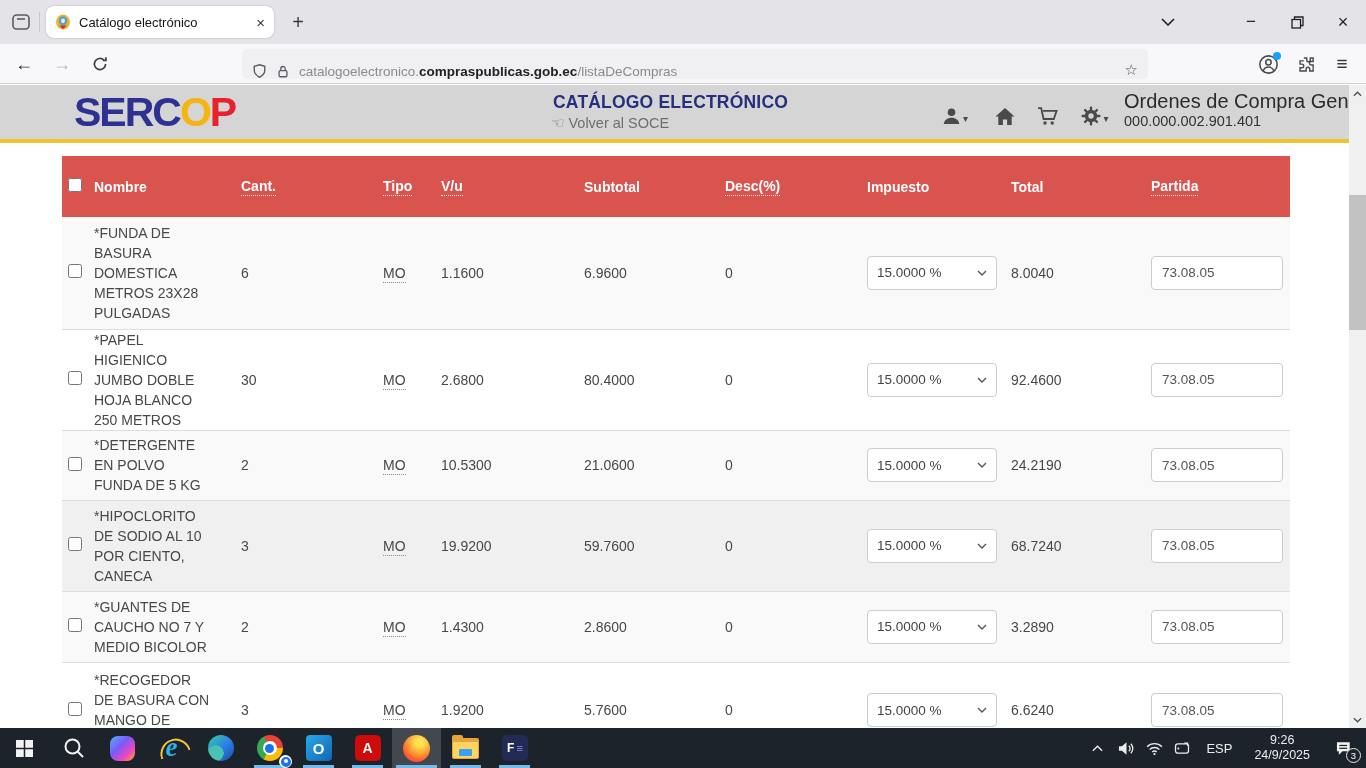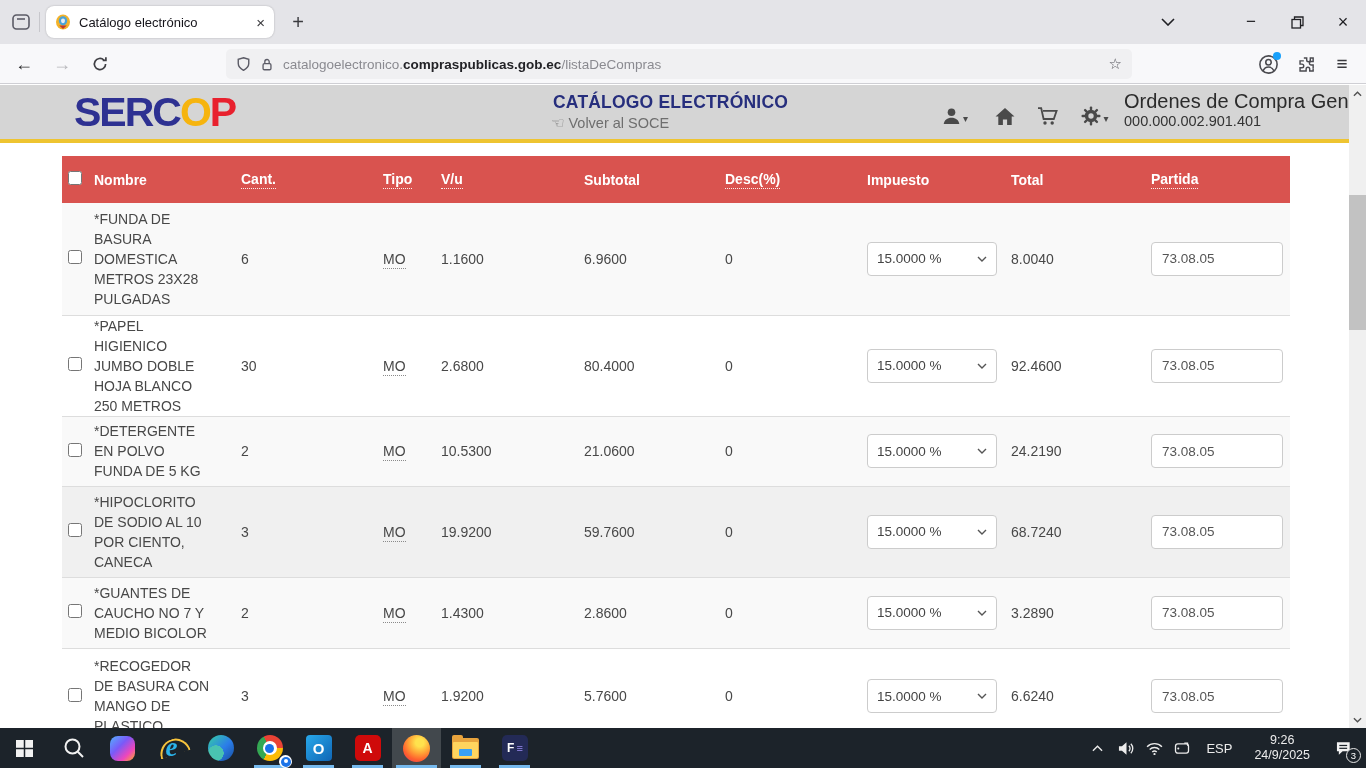--- a/index.html
+++ b/index.html
@@ -15,21 +15,21 @@
   .tab-title { flex:1; font-size:13px; color:#15141a; white-space:nowrap; overflow:hidden; }
   .tab-close { font-size:15px; color:#3a3a3e; cursor:default; line-height:1; }
   .newtab { position:absolute; left:284px; top:8px; width:28px; height:28px; display:flex; align-items:center; justify-content:center; font-size:20px; color:#3a3a3e; }
   .winctl { position:absolute; top:0; height:44px; display:flex; align-items:center; justify-content:center; width:46px; color:#202024; }
   .ctl-tabs { left:1145px; } .ctl-min { left:1228px; font-size:17px; } .ctl-restore { left:1274px; } .ctl-close { left:1320px; font-size:18px; }
 
   
   .toolbar { position:absolute; top:44px; left:0; width:1366px; height:40px; background:#f8f8fa; border-bottom:1px solid #cfcfd4; }
   .navbtn { position:absolute; top:48px; width:32px; height:32px; display:flex; align-items:center; justify-content:center; font-size:18px; border-radius:4px; }
   .btn-back { left:8px; color:#2c2c2e; } .btn-fwd { left:46px; color:#b8b8bc; } .btn-reload { left:84px; }
-  .urlbar { position:absolute; left:226px; top:49px; width:906px; height:30px; background:#f0f0f2; border-radius:5px; display:flex; align-items:center; padding:0 10px; gap:9px; }
+  .urlbar { position:absolute; left:242px; top:49px; width:906px; height:30px; background:#f0f0f2; border-radius:5px; display:flex; align-items:flex-end; padding:0 10px; gap:9px; }
   .url-text { flex:1; font-size:13.5px; color:#8a8a90; white-space:nowrap; overflow:hidden; }
   .url-text b { color:#222226; font-weight:bold; }
   .url-star { font-size:15px; color:#55555c; }
   .tbright { position:absolute; top:48px; width:32px; height:32px; display:flex; align-items:center; justify-content:center; }
   .acct { left:1252px; position:absolute; } .puzzle { left:1290px; } .menu3 { left:1326px; font-size:19px; color:#3a3a3e; }
   .acct-dot { position:absolute; right:3px; top:4px; width:8px; height:8px; border-radius:50%; background:#18a0fb; }
 
   
   .siteheader { position:absolute; top:85px; left:0; width:1349px; height:54px; background:#d5d5d5; }
   .logo { position:absolute; left:74px; top:3px; font-size:41px; font-weight:bold; letter-spacing:-2px; line-height:48px; }
@@ -45,21 +45,21 @@
   .hcaret { font-size:10px; color:#4a4a4a; padding-bottom:2px; }
   .orders { position:absolute; left:1124px; top:6px; width:212px; line-height:20px; }
   .orders-label { font-size:20px; font-weight:normal; color:#2b2b2b; white-space:nowrap; }
   .orders-number { font-size:14.5px; color:#333; }
   .yellowline { position:absolute; top:139px; left:0; width:1349px; height:4px; background:#eec431; }
 
   
   .page { position:absolute; top:143px; left:0; width:1349px; height:585px; background:#fff; overflow:hidden; }
   table.cat { position:absolute; left:62px; top:13px; width:1228px; border-collapse:collapse; table-layout:fixed; }
   table.cat col.c-sel{width:32px} col.c-nom{width:147px} col.c-cant{width:142px} col.c-tipo{width:58px} col.c-vu{width:143px} col.c-sub{width:141px} col.c-desc{width:142px} col.c-imp{width:144px} col.c-tot{width:140px} col.c-par{width:139px}
-  table.cat thead th { background:#d9534f; color:#fff; font-size:14px; font-weight:bold; text-align:left; height:47px; vertical-align:middle; }
+  table.cat thead th { background:#d9534f; color:#fff; font-size:14px; font-weight:bold; text-align:left; height:61px; vertical-align:middle; }
   th .dot, thead th span { display:inline-block; }
   th .dot { border-bottom:1px dotted rgba(255,255,255,.9); padding-bottom:1px; }
   th.c-sel-h { padding-left:6px; }
   table.cat tbody td { font-size:14px; color:#484848; vertical-align:middle; }
   table.cat tbody tr { border-bottom:1px solid #ddd; }
   .pname { width:118px; line-height:20px; }
   .mo { border-bottom:1px dotted #8a8a8a; padding-bottom:1px; }
   .rowchk { margin-left:6px; width:14px; height:14px; }
   .hdrchk { width:14px; height:14px; }
   .impsel { width:130px; height:34px; border:1px solid #ccc; border-radius:4px; background:#fff; display:flex; align-items:center; justify-content:space-between; padding:0 9px; font-size:13.5px; color:#444; }

